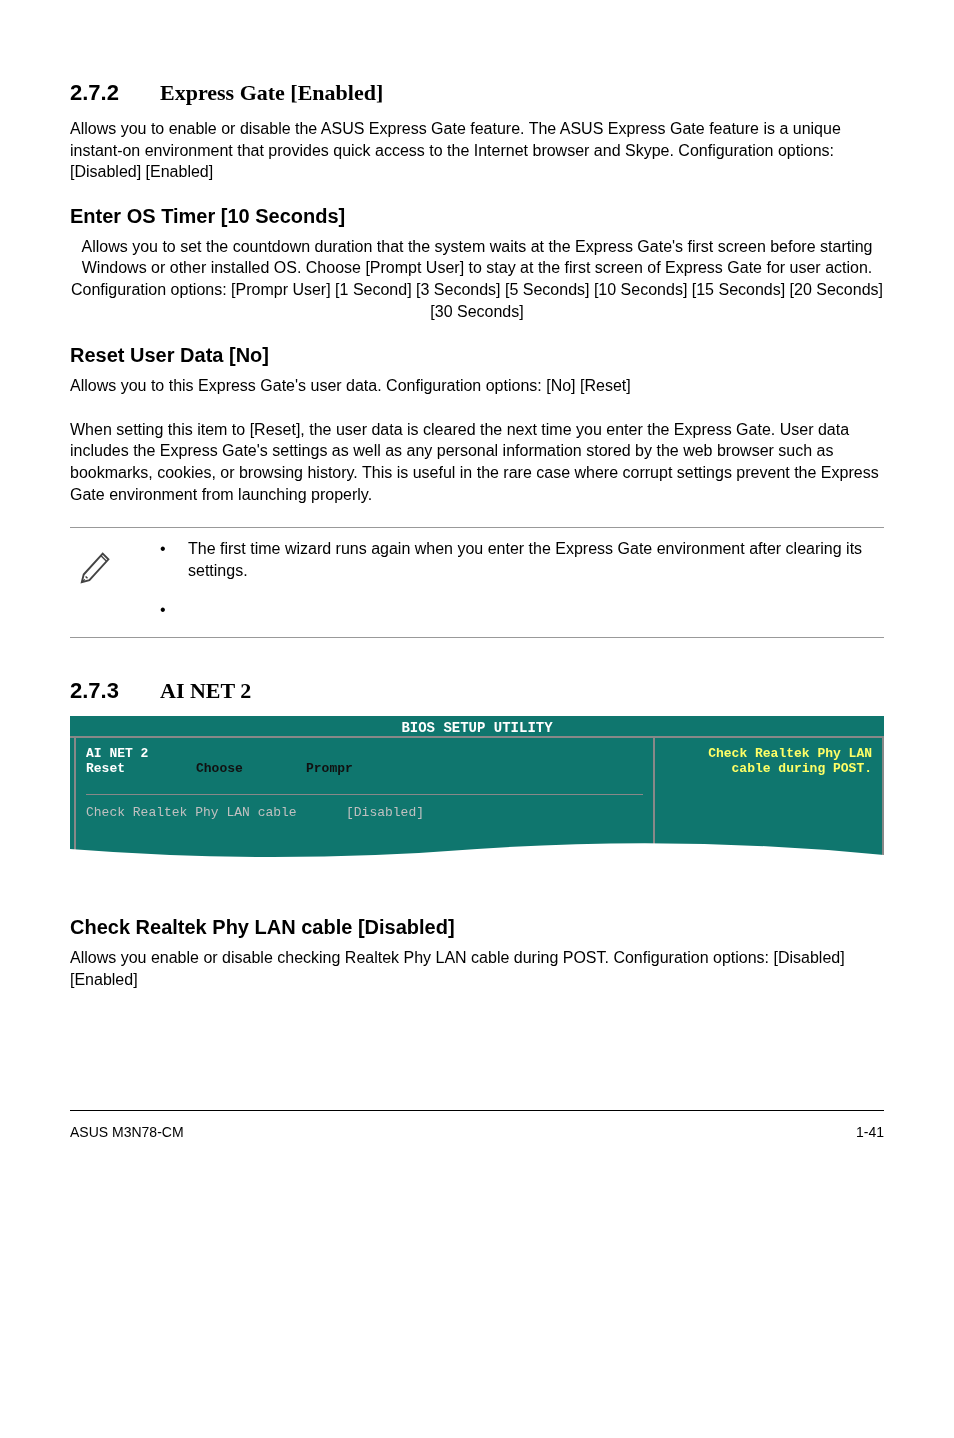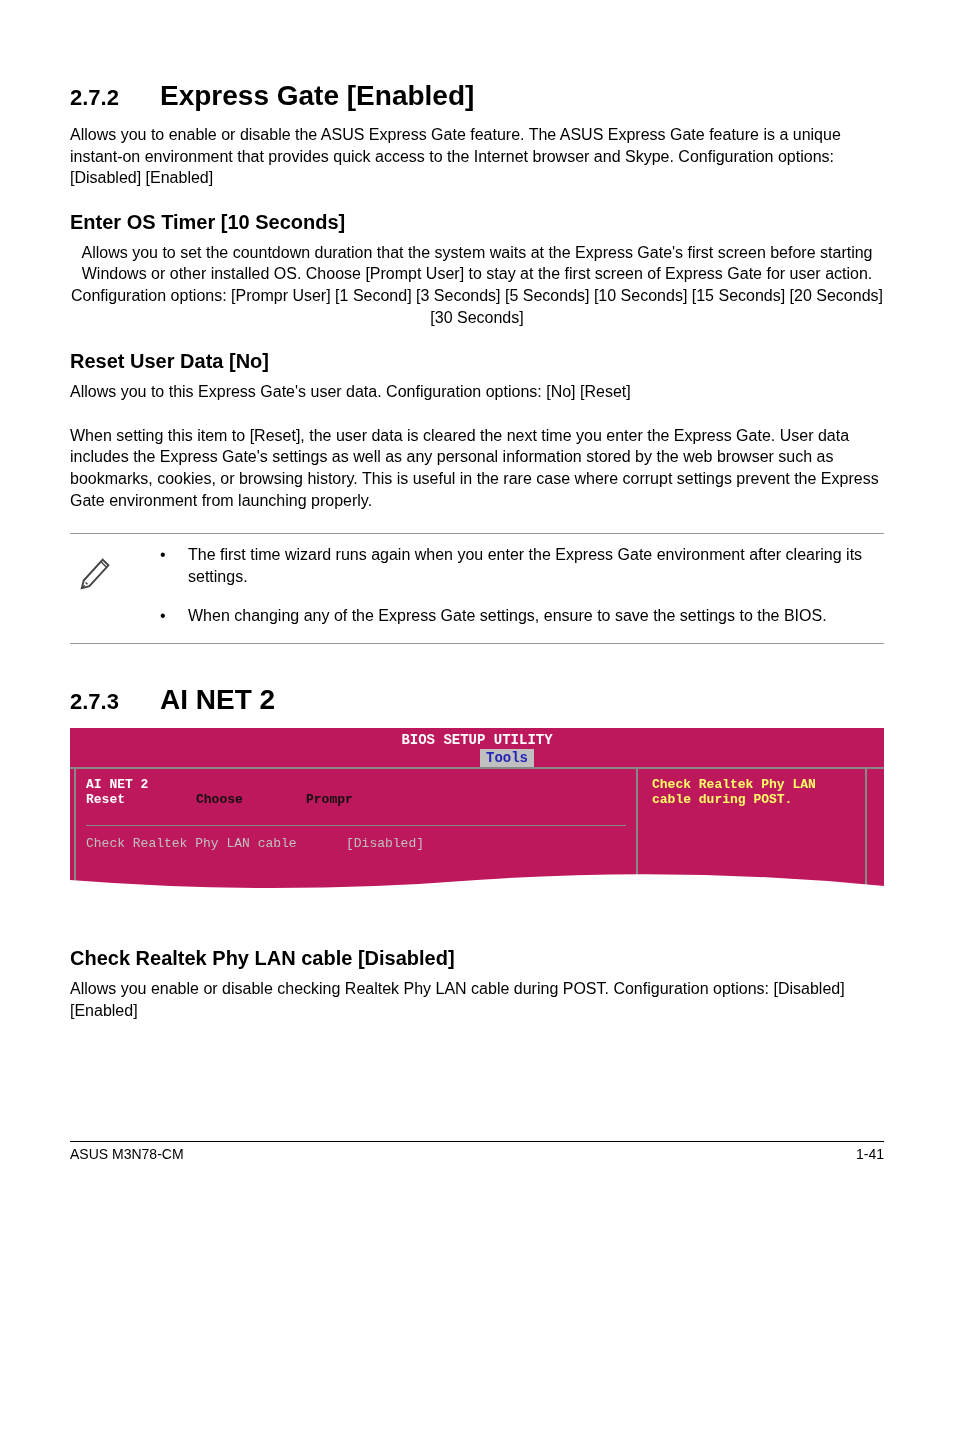--- a/index.html
+++ b/index.html
@@ -19,21 +19,22 @@
       align-items: baseline;
       margin-bottom: 12px;
     }
     .h2-num {
       font-weight: bold;
       font-size: 22px;
       width: 90px;
     }
     .h2-title {
       font-weight: bold;
-      font-size: 28px;
+      font-size: 22px;
+      font-family: Liberation Serif, serif;
     }
     .body-text {
       font-size: 16px;
       line-height: 1.35;
       margin-bottom: 22px;
     }
     .h3 {
       font-weight: bold;
       font-size: 20px;
       margin-bottom: 8px;
@@ -60,21 +61,21 @@
     }
     .note-content .bullet-row {
       display: flex;
       margin-bottom: 18px;
     }
     .note-content .bullet-dot {
       width: 28px;
       flex-shrink: 0;
     }
     .bios-box {
-      background: #be185d;
+      background: #0f766e;
       color: #fff;
       width: 100%;
       margin: 12px 0 50px 0;
       position: relative;
       overflow: hidden;
     }
     .bios-header {
       text-align: center;
       font-family: "Courier New", monospace;
       font-weight: bold;
@@ -121,40 +122,41 @@
     }
     .bios-left .row2 {
       color: #c0c0c0;
     }
     .bios-left .row2 span.label { display: inline-block; width: 260px; }
     .bios-right {
       width: 225px;
       border: 2px solid #888;
       border-top: none;
       border-left: none;
-      margin: 0 17px 0 0;
+      margin: 0 0 0 0;
       padding: 8px 10px;
       font-family: "Courier New", monospace;
       font-size: 13px;
       color: #ffff66;
       font-weight: bold;
+      text-align: right;
     }
     .bios-curve {
       position: absolute;
       bottom: -1px;
       left: 0;
       width: 100%;
       height: 30px;
       pointer-events: none;
     }
     .footer {
       display: flex;
       justify-content: space-between;
       border-top: 1px solid #000;
-      padding-top: 4px;
+      padding-top: 13px;
       font-size: 14px;
       margin-top: 120px;
     }
   </style>
 </head>
 <body>
 
 <div class="h2-row">
   <div class="h2-num">2.7.2</div>
   <div class="h2-title">Express Gate [Enabled]</div>
@@ -178,33 +180,31 @@
       <path d="M 4 38 Q 6 37 7 35" fill="none" stroke="#444" stroke-width="1.5"></path>
     </svg>
   </div>
   <div class="note-content">
     <div class="bullet-row">
       <div class="bullet-dot">•</div>
       <div>The first time wizard runs again when you enter the Express Gate environment after clearing its settings.</div>
     </div>
     <div class="bullet-row" style="margin-bottom:6px;">
       <div class="bullet-dot">•</div>
-      <div>When changing any of the Express Gate settings, ensure to save the settings to the BIOS.</div>
     </div>
   </div>
 </div>
 
 <div class="h2-row">
   <div class="h2-num">2.7.3</div>
   <div class="h2-title">AI NET 2</div>
 </div>
 
 <div class="bios-box">
   <div class="bios-header">BIOS SETUP UTILITY</div>
-  <div><span class="bios-tab">Tools</span></div>
   <div class="bios-body">
     <div class="bios-left">
       <div class="row1">
         <div><span class="col1">AI NET 2</span></div>
         <span class="col1">Reset</span><span class="col2" style="color:#111;">Choose</span><span class="col3">Prompr</span>
       </div>
       <div class="divider"></div>
       <div class="row2">
         <span class="label">Check Realtek Phy LAN cable</span><span>[Disabled]</span>
       </div>

